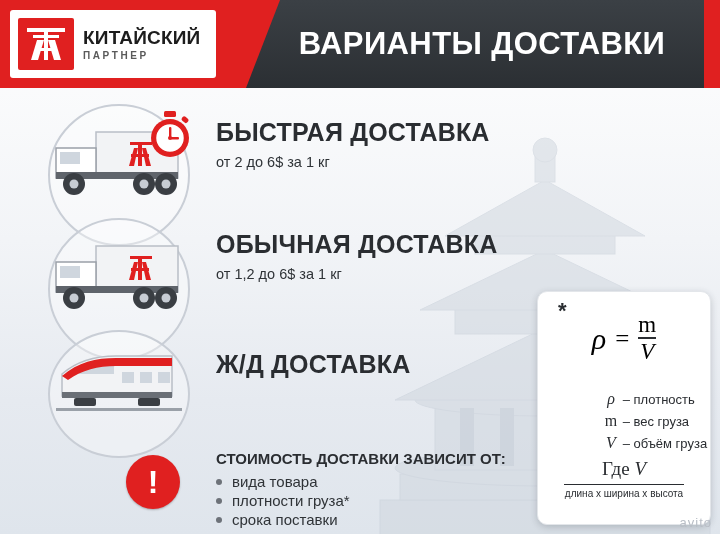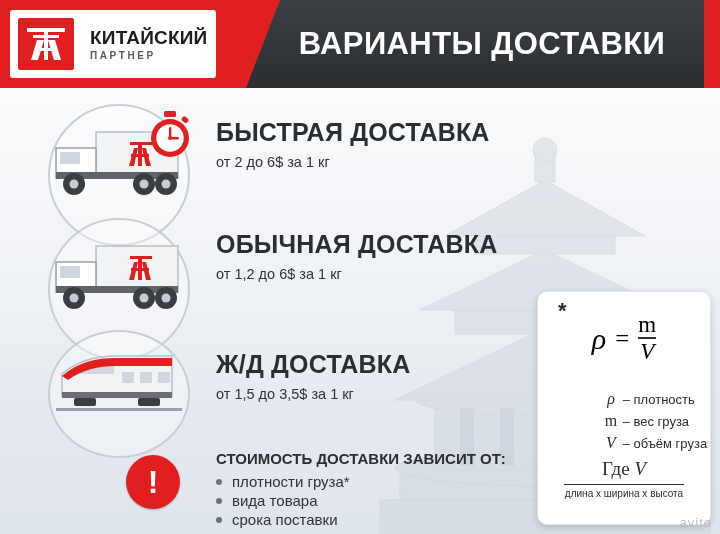--- a/index.html
+++ b/index.html
@@ -43,21 +43,21 @@
     position:absolute;left:10px;top:10px;width:206px;height:68px;
     background:#ffffff;border-radius:3px;
     display:flex;align-items:center;
   }
   .logo-mark{
     width:56px;height:52px;margin-left:8px;flex:0 0 auto;
     background:#e02020;position:relative;border-radius:2px;
     display:flex;align-items:center;justify-content:center;
   }
   .logo-mark svg{display:block;}
-  .logo-text{margin-left:16px;line-height:1;}
+  .logo-text{margin-left:9px;line-height:1;}
   .logo-text .l1{
     font-size:19px;font-weight:bold;color:#1d1d1d;letter-spacing:.2px;
     display:block;
   }
   .logo-text .l2{
     font-size:10px;font-weight:bold;color:#5a5a5a;letter-spacing:2.6px;
     display:block;margin-top:4px;
   }
   .header-title{
     position:absolute;left:262px;top:26px;width:440px;
@@ -290,30 +290,29 @@
         <rect x="102" y="20" width="12" height="11" fill="#cfd6de"></rect>
         <rect x="6" y="40" width="110" height="6" fill="#6a6f76"></rect>
         <rect x="18" y="46" width="22" height="8" rx="2" fill="#3a3e43"></rect>
         <rect x="82" y="46" width="22" height="8" rx="2" fill="#3a3e43"></rect>
         <rect x="0" y="56" width="126" height="3" fill="#9aa0a8"></rect>
       </g>
     </svg>
   </div>
   <div class="row" style="left:216px;top:350px;">
     <div class="row-title">Ж/Д ДОСТАВКА</div>
-    <div class="row-sub">от 1,5 до 3,5$ за 1 кг</div>
   </div>
 
   <div class="excl">
     <span>!</span>
   </div>
   <div class="cost-title">СТОИМОСТЬ ДОСТАВКИ ЗАВИСИТ ОТ:</div>
   <ul class="cost-list">
+    <li>вида товара</li>
     <li>плотности груза*</li>
-    <li>вида товара</li>
     <li>срока поставки</li>
   </ul>
 
   <div class="formula">
     <div class="star">*</div>
     <div class="f-main">
       <span class="f-rho">ρ</span>
       <span class="f-eq">=</span>
       <span class="f-frac">
         <span class="num">m</span>

